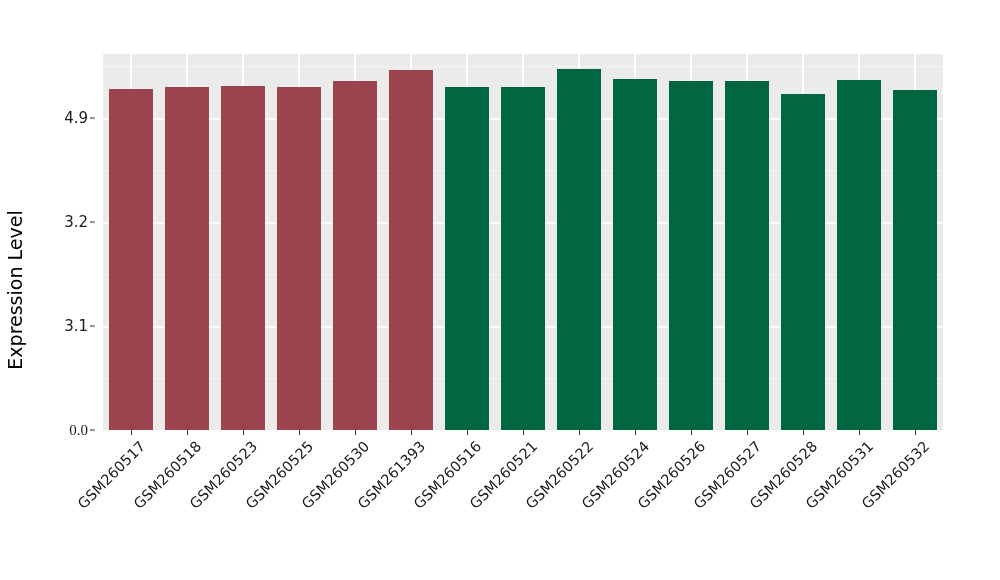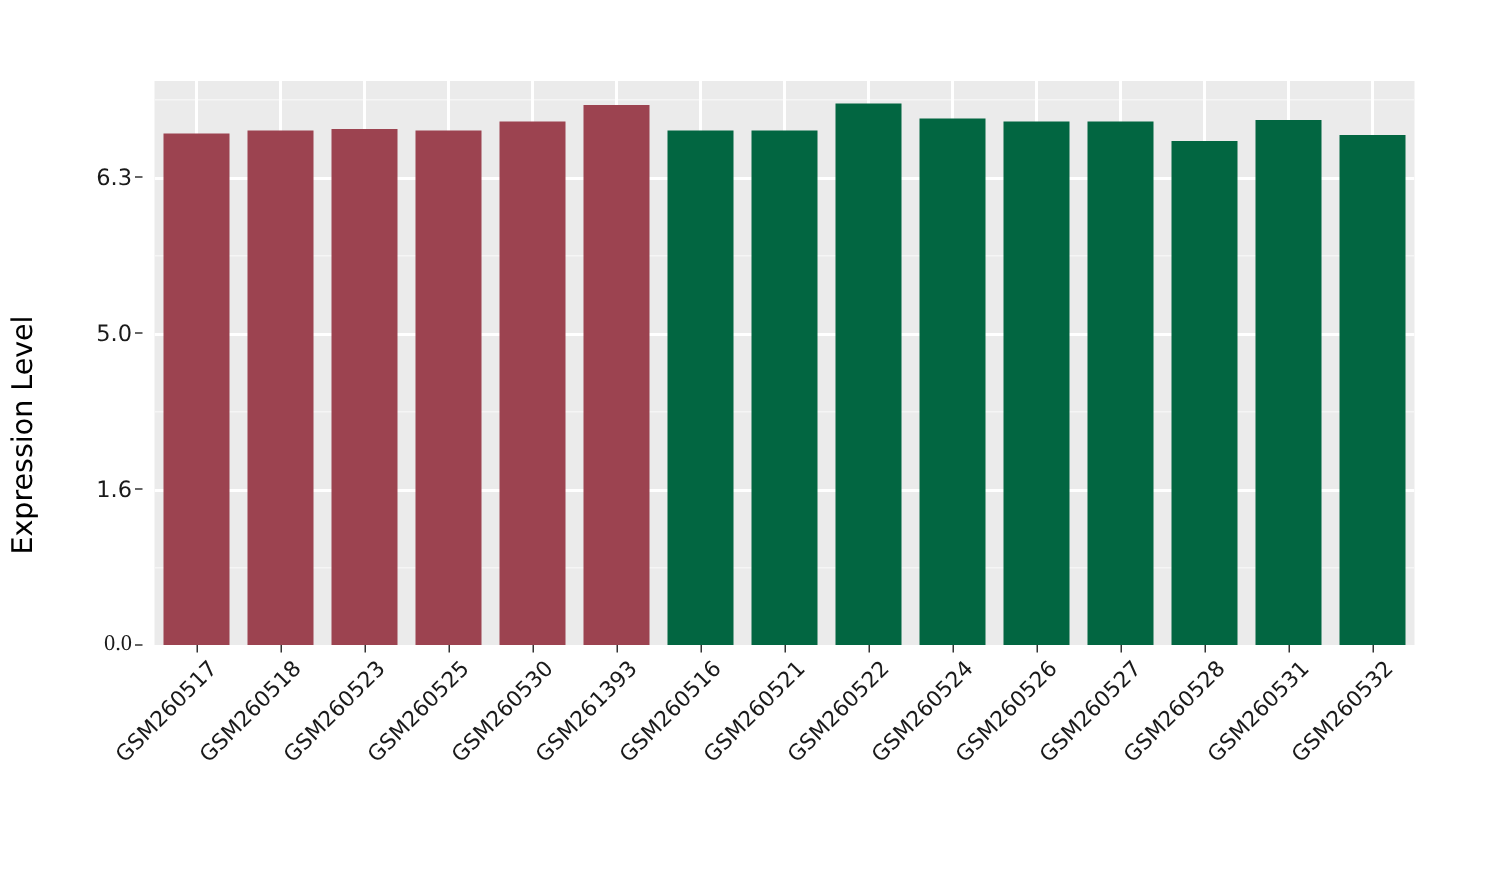--- a/index.html
+++ b/index.html
@@ -63,25 +63,25 @@
 
 <div id="chart-root">
 
   <div class="y-axis-title">
     <span class="y-axis-title-inner">Expression Level</span>
   </div>
 
   <div class="y-ticklabels" id="y-ticklabels">
       <div class="y-ticklabel" style="top: 430px; font-family: Liberation Serif, serif;">0.0</div>
       <div class="y-tickmark" style="top: 430px;"></div>
-      <div class="y-ticklabel" style="top: 326.133px;">1.6</div>
+      <div class="y-ticklabel" style="top: 326.133px;">3.1</div>
       <div class="y-tickmark" style="top: 326.133px;"></div>
-      <div class="y-ticklabel" style="top: 222.265px;">5.0</div>
+      <div class="y-ticklabel" style="top: 222.265px;">3.2</div>
       <div class="y-tickmark" style="top: 222.265px;"></div>
-      <div class="y-ticklabel" style="top: 118.398px;">6.3</div>
+      <div class="y-ticklabel" style="top: 118.398px;">4.9</div>
       <div class="y-tickmark" style="top: 118.398px;"></div>
     </div>
 
   <div id="panel">
       <div class="grid-minor" style="top: 324.066px;"></div>
       <div class="grid-minor" style="top: 220.199px;"></div>
       <div class="grid-minor" style="top: 116.331px;"></div>
       <div class="grid-minor" style="top: 12.4641px;"></div>
       <div class="grid-major" style="top: 272.133px;"></div>
       <div class="grid-major" style="top: 168.265px;"></div>

